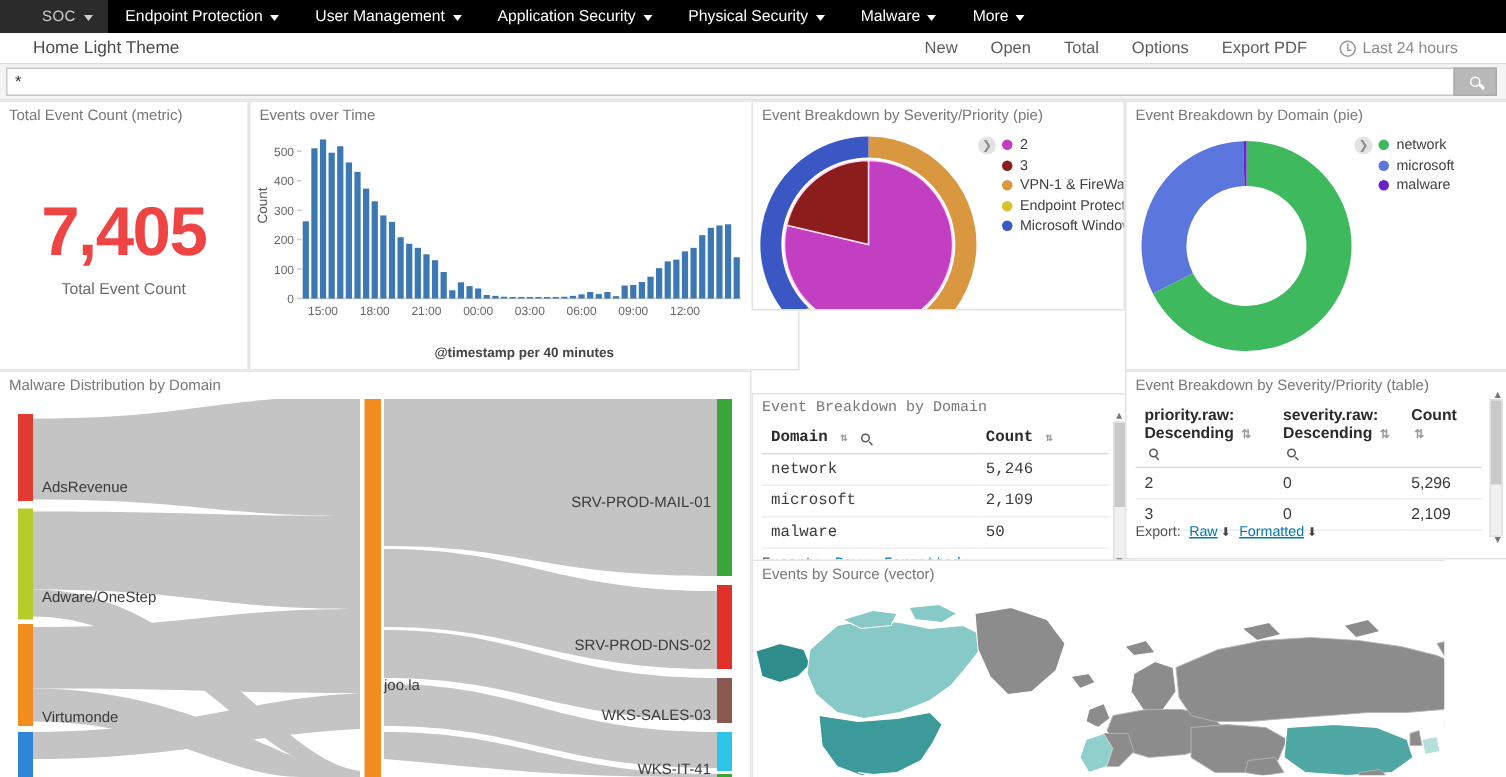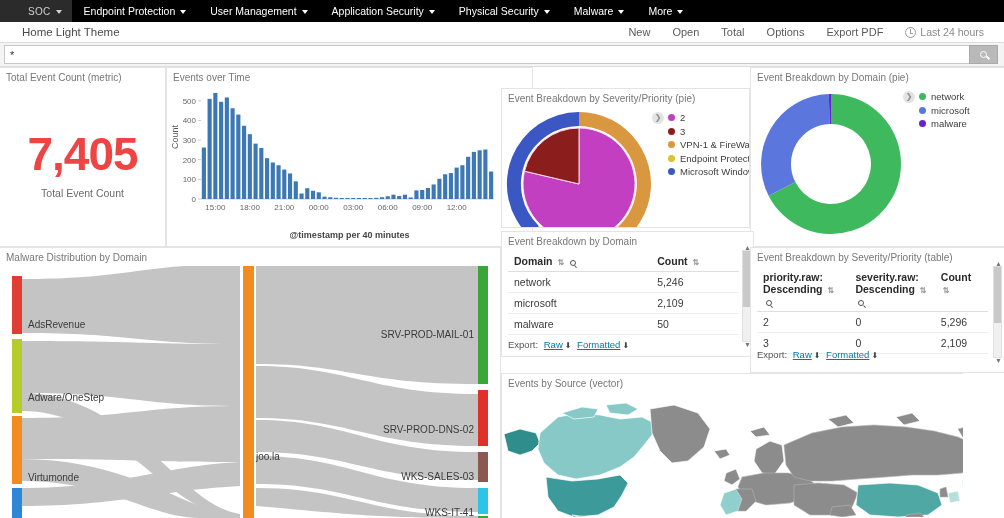--- a/index.html
+++ b/index.html
@@ -45,21 +45,21 @@
     border-top: 4px solid currentColor;
     position: relative; top: 1px;
   }
 
   
   .titlebar {
     height: 21px;
     background: #ffffff;
     border-bottom: 1px solid #dcdcdc;
     display: flex; align-items: center;
-    padding: 0 12px 0 22px;
+    padding: 0 24px 0 22px;
     font-size: 11.5px;
     color: #4a4a4a;
   }
   .titlebar .spacer { flex: 1; }
   .tb-action {
     padding: 0 11px;
     color: #5a5a5a;
     font-size: 11px;
     cursor: pointer;
     white-space: nowrap;
@@ -136,25 +136,25 @@
   .panel-title {
     font-size: 10px;
     color: #777;
     padding: 4px 0 0 6px;
     white-space: nowrap;
   }
 
   
   #p-metric  { left: 0;   top: 0;   width: 166px; height: 180px; border-left: none; }
   #p-events  { left: 166px; top: 0; width: 367px; height: 180px; }
-  #p-sevpie  { left: 501px; top: 0; width: 249px; height: 140px; margin-top: 21px; }
+  #p-sevpie  { left: 501px; top: 0; width: 249px; height: 140px; }
   #p-dompie  { left: 750px; top: 0; width: 254px; height: 180px; border-right: none; }
   
   #p-sankey  { left: 0;   top: 180px; width: 501px; height: 271px; border-left: none; border-bottom: none;}
-  #p-domtbl  { left: 501px; top: 164px; width: 253px; height: 126px; }
+  #p-domtbl  { left: 501px; top: 195px; width: 253px; height: 126px; font-family: Liberation Mono, monospace; }
   #p-sevtbl  { left: 750px; top: 180px; width: 254px; height: 126px; border-right: none; }
   #p-map     { left: 501px; top: 306px; width: 462px; height: 145px; border-right: none; border-bottom: none;}
 
   
   .metric-wrap {
     height: 100%;
     display: flex; flex-direction: column;
     align-items: center; justify-content: center;
     padding-bottom: 14px;
   }

